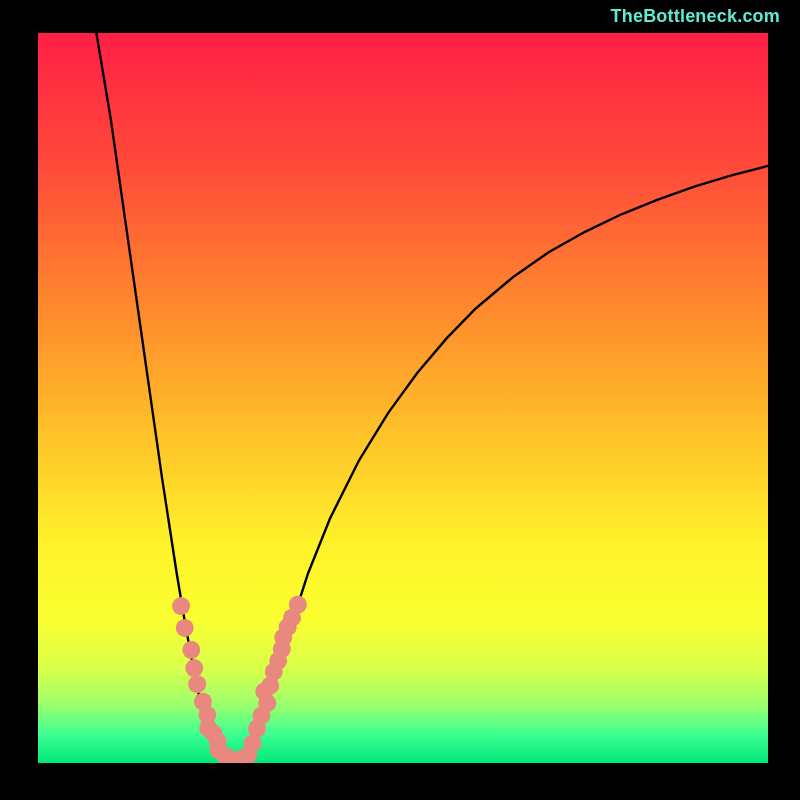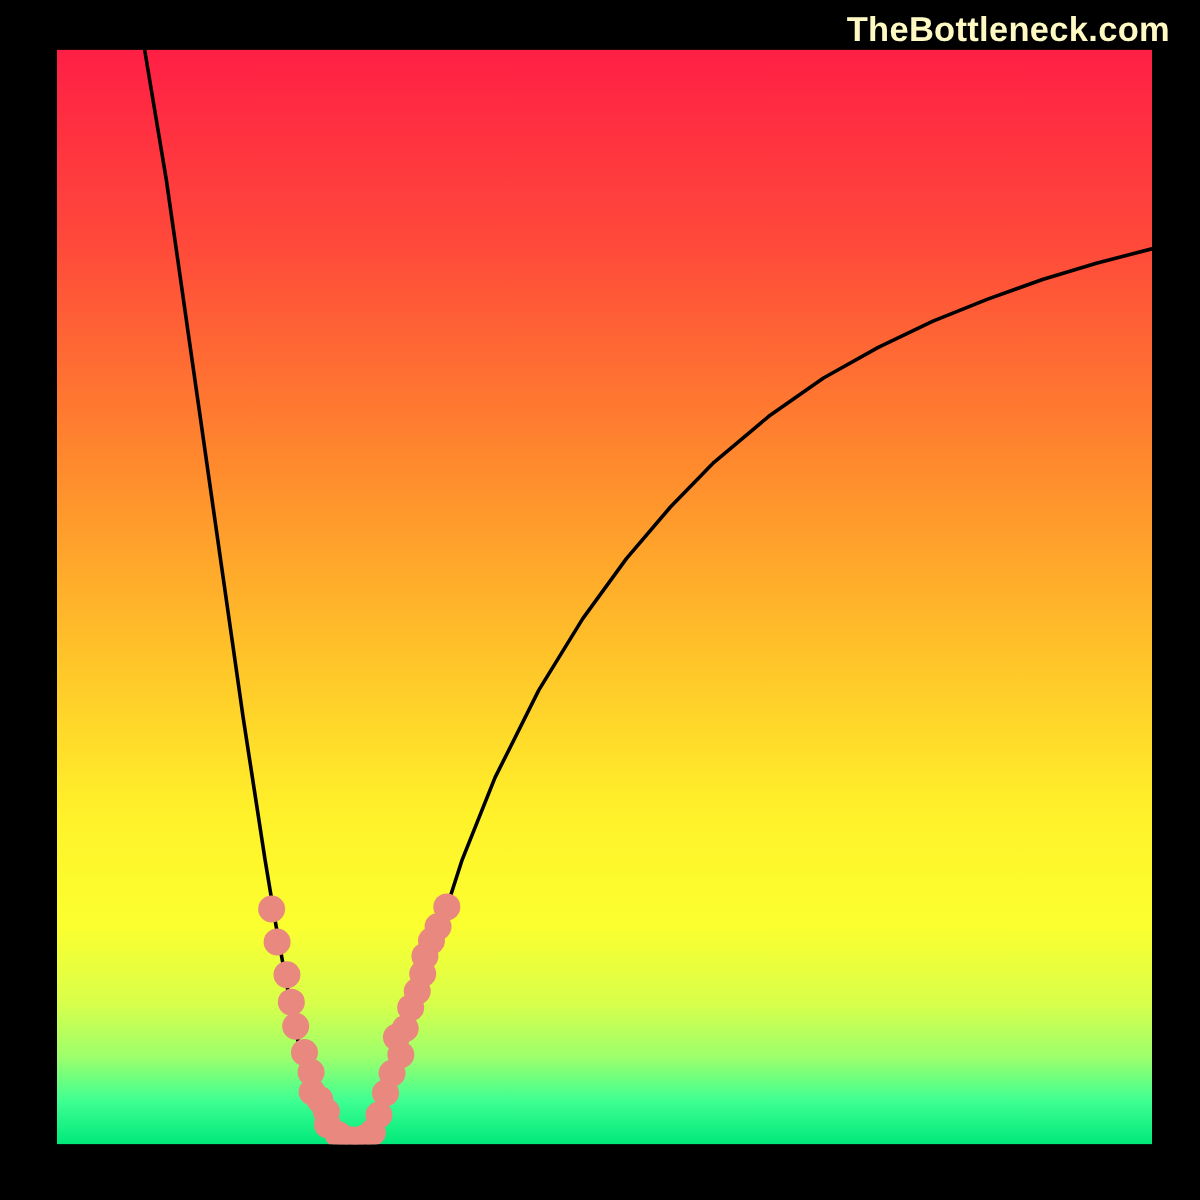--- a/index.html
+++ b/index.html
@@ -31,23 +31,23 @@
     inset: 0;
   }
   .gradient-bg svg {
     display: block;
   }
   .watermark {
     position: absolute;
     top: 6px;
     right: 20px;
     font-family: Arial, Helvetica, sans-serif;
-    font-size: 23px;
+    font-size: 18px;
     font-weight: bold;
-    color: #fef9c3;
+    color: #5eead4;
     letter-spacing: 0.2px;
   }
   .curve-layer, .dot-layer {
     position: absolute;
     inset: 0;
   }
   .curve-layer svg, .dot-layer svg {
     display: block;
   }
 </style>

